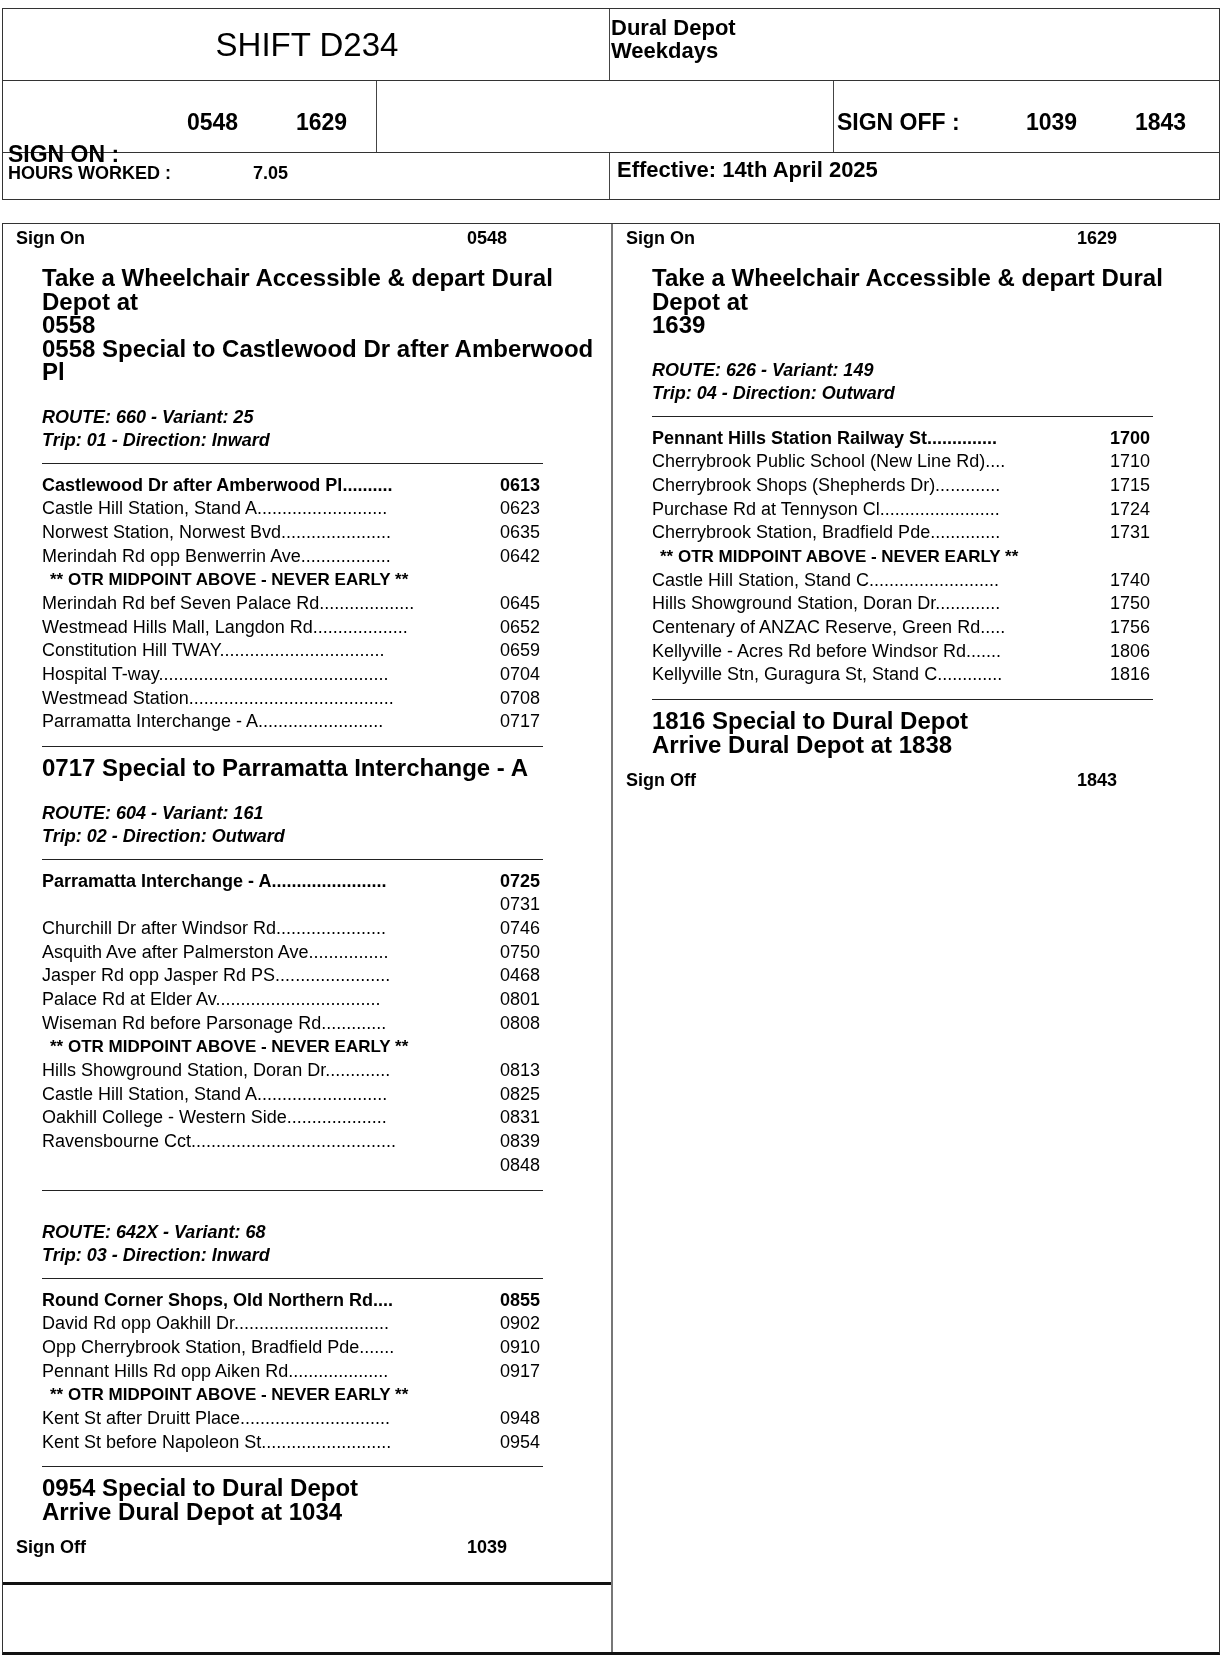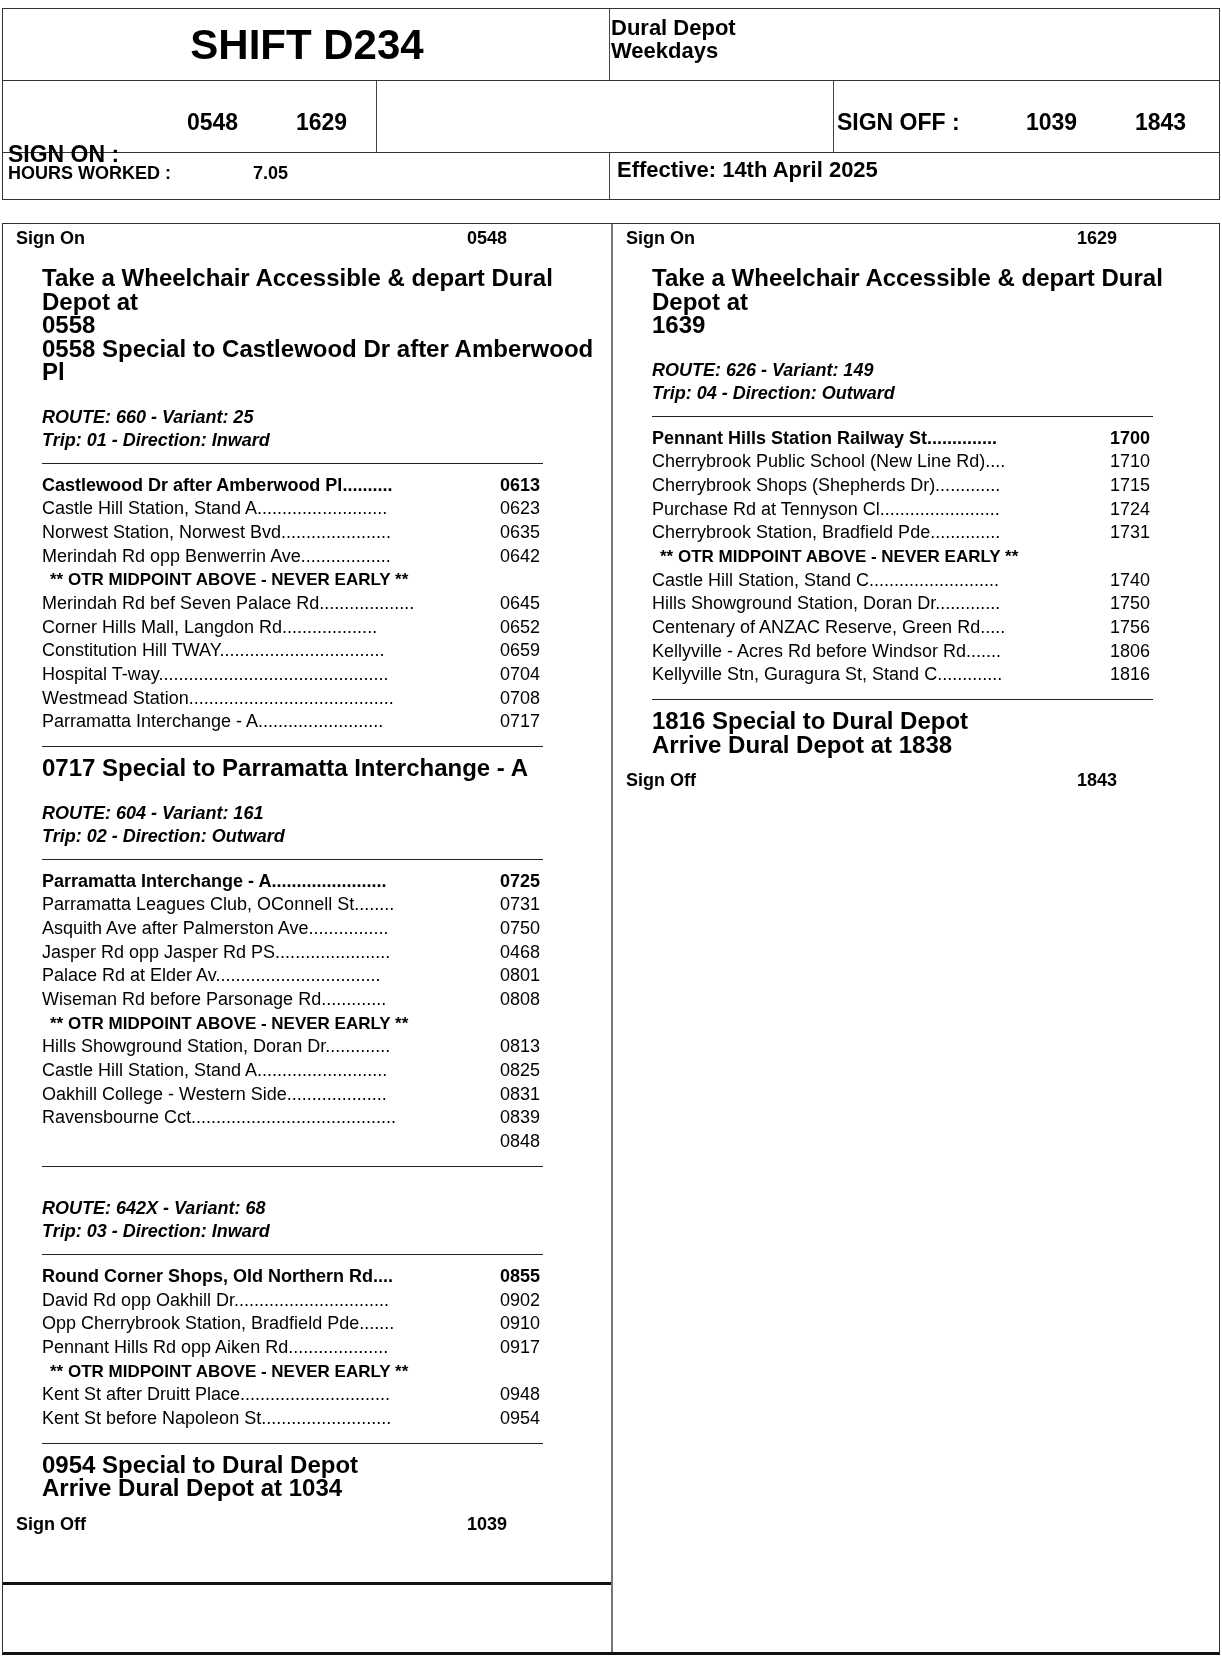--- a/index.html
+++ b/index.html
@@ -1,20 +1,20 @@
 <!DOCTYPE html>
 <html><head>
 <meta charset="utf-8">
 <style>
   * { box-sizing: border-box; margin: 0; padding: 0; }
   html, body { width: 1222px; height: 1656px; background: #ffffff; overflow: hidden; }
   body { font-family: "Liberation Sans", sans-serif; color: #000; position: relative; }
 
   .hdr { position: absolute; left: 2px; top: 8px; width: 1218px; height: 192px; border: 1.5px solid #333; }
-  .shift-title { position: absolute; left: 0; top: 0; width: 608px; height: 72px; display:flex; align-items:center; justify-content:center; font-weight: bold; font-size: 42px; }
+  .shift-title { position: absolute; left: 0; top: 0; width: 608px; height: 72px; display:flex; align-items:center; justify-content:center; font-weight: normal; font-size: 33px; }
   .depot { position: absolute; left: 608px; top: 0; width: 608px; height: 72px; font-weight: bold; font-size: 22px; line-height: 23px; padding-top: 7px; }
   .vline { position: absolute; width: 0; border-left: 1.5px solid #444; }
   .hline { position: absolute; height: 0; border-top: 1.5px solid #333; }
 
   .signon-lbl { position: absolute; left: 5px; top: 100px; font-weight: bold; font-size: 23px; margin-top: 32px; }
   .signon-t1 { position: absolute; left: 184px; top: 100px; font-weight: bold; font-size: 23px; }
   .signon-t2 { position: absolute; left: 293px; top: 100px; font-weight: bold; font-size: 23px; }
   .signoff-lbl { position: absolute; left: 834px; top: 100px; font-weight: bold; font-size: 23px; }
   .signoff-t1 { position: absolute; left: 1023px; top: 100px; font-weight: bold; font-size: 23px; }
   .signoff-t2 { position: absolute; left: 1132px; top: 100px; font-weight: bold; font-size: 23px; }
@@ -113,21 +113,21 @@
         <div class="stop">
           <span class="name">Merindah Rd opp Benwerrin Ave..................</span>
           <span class="time">0642</span>
         </div>
         <div class="otr">** OTR MIDPOINT ABOVE - NEVER EARLY **</div>
         <div class="stop">
           <span class="name">Merindah Rd bef Seven Palace Rd...................</span>
           <span class="time">0645</span>
         </div>
         <div class="stop">
-          <span class="name">Corner Hills Mall, Langdon Rd...................</span>
+          <span class="name">Westmead Hills Mall, Langdon Rd...................</span>
           <span class="time">0652</span>
         </div>
         <div class="stop">
           <span class="name">Constitution Hill TWAY.................................</span>
           <span class="time">0659</span>
         </div>
         <div class="stop">
           <span class="name">Hospital T-way..............................................</span>
           <span class="time">0704</span>
         </div>
@@ -153,22 +153,25 @@
       </div>
       <div style="height: 10px;"></div>
       <div class="divider"></div>
       <div style="height: 10px;"></div>
       <div class="stops">
         <div class="stop first">
           <span class="name">Parramatta Interchange -  A.......................</span>
           <span class="time">0725</span>
         </div>
         <div class="stop">
-          <span class="name">Parramatta Leagues Club, OConnell St........</span>
           <span class="time">0731</span>
+        </div>
+        <div class="stop">
+          <span class="name">Churchill Dr after Windsor Rd......................</span>
+          <span class="time">0746</span>
         </div>
         <div class="stop">
           <span class="name">Asquith Ave after Palmerston Ave................</span>
           <span class="time">0750</span>
         </div>
         <div class="stop">
           <span class="name">Jasper Rd opp Jasper Rd PS.......................</span>
           <span class="time">0468</span>
         </div>
         <div class="stop">

